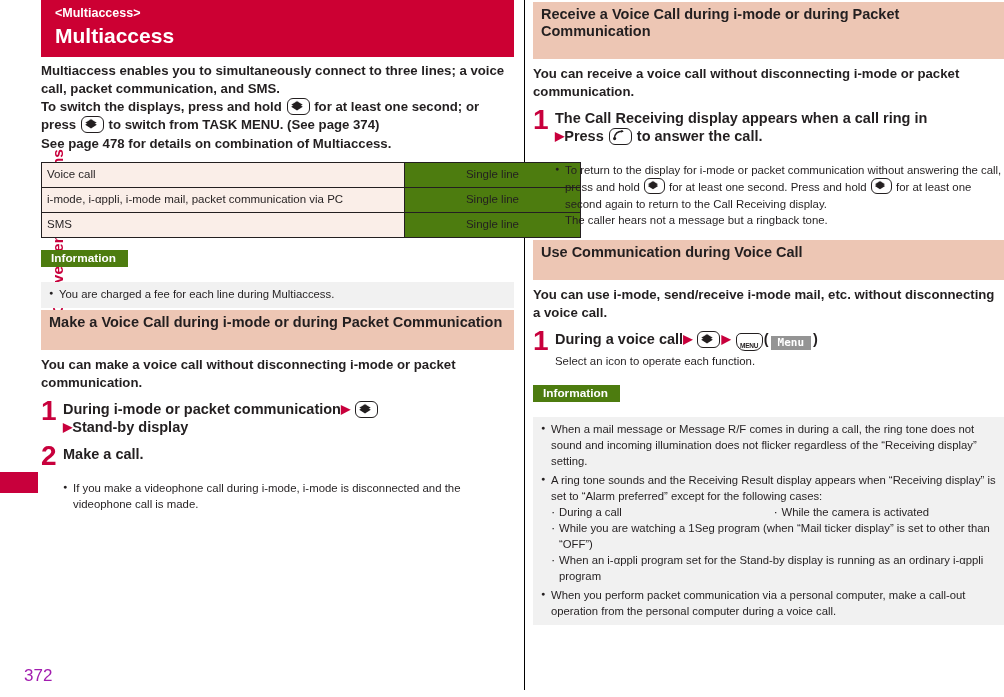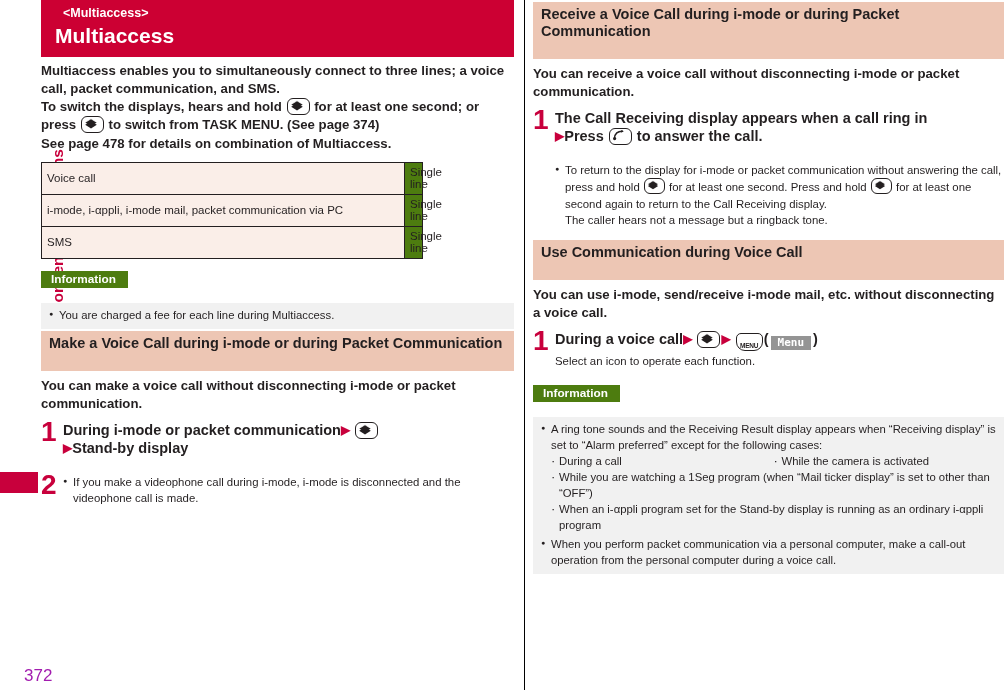--- a/index.html
+++ b/index.html
@@ -42,21 +42,21 @@
     position:absolute;left:524px;top:0;width:1px;height:690px;
     background:#000;
   }
 
   
   .title-banner{
     background:#cc0033;color:#fff;
     padding:6px 0 9px 14px;
     width:100%;box-sizing:border-box;
   }
-  .title-kicker{font-size:12.5px;font-weight:bold;line-height:1.25;margin-left:8px;}
+  .title-kicker{font-size:12.5px;font-weight:bold;line-height:1.25;}
   .title-main{font-size:21px;font-weight:bold;line-height:1.2;margin-top:1px;}
 
   
   .sec-header{
     background:#edc6b4;
     font-weight:bold;font-size:14.5px;line-height:1.17;
     padding:4px 6px 19px 8px;
     box-sizing:border-box;
     margin-top:2px;
   }
@@ -68,21 +68,21 @@
   }
 
   
   .intro{
     font-weight:bold;font-size:13.2px;line-height:1.38;
     margin:5px 0 0 0;
   }
 
   
   table.spec{
-    border-collapse:collapse;width:382px;margin-top:9px;
+    border-collapse:collapse;width:540px;margin-top:9px;
     table-layout:fixed;
   }
   table.spec td{
     border:1px solid #231f20;
     font-size:11.5px;
     padding:3px 5px 4px 5px;
     height:17px;
   }
   td.c-name{background:#faeee8;width:352px;}
   td.c-val{background:#4d7c0f;text-align:center;}
@@ -177,21 +177,21 @@
 
 <div id="col-left">
 
   <div class="title-banner">
     <div class="title-kicker">&lt;Multiaccess&gt;</div>
     <div class="title-main">Multiaccess</div>
   </div>
 
   <div class="intro">
     <span>Multiaccess enables you to simultaneously connect to three lines; a voice call, packet communication, and SMS.</span><br>
-    <span>To switch the displays, hears and hold</span>
+    <span>To switch the displays, press and hold</span>
     <span class="key">
       <svg width="18" height="12" viewBox="0 0 18 12">
           <path d="M3.2 7.8 L9 4.2 L14.8 7.8 L9 11.4 Z" fill="#231f20"></path>
           <path d="M3.2 5.4 L9 1.8 L14.8 5.4 L9 9.0 Z" fill="#231f20"></path>
           <path d="M3.2 5.4 L9 1.8 L14.8 5.4" fill="none" stroke="#fff" stroke-width="0.7"></path>
         </svg>
     </span>
     <span>for at least one second; or press</span>
     <span class="key">
       <svg width="18" height="12" viewBox="0 0 18 12">
@@ -241,20 +241,21 @@
             <path d="M3.2 5.4 L9 1.8 L14.8 5.4 L9 9.0 Z" fill="#231f20"></path>
             <path d="M3.2 5.4 L9 1.8 L14.8 5.4" fill="none" stroke="#fff" stroke-width="0.7"></path>
           </svg>
       </span><br>
       <span class="arw">▶</span><span>Stand-by display</span>
     </span>
   </div>
 
   <div class="step">
     <span class="step-num">2</span>
+    <span class="step-title">Make a call.</span>
     <div class="step-bullet">
       <span>If you make a videophone call during i-mode, i-mode is disconnected and the videophone call is made.</span><br>
     </div>
   </div>
 
 </div>
 
 <div id="col-right">
 
   <div class="sec-header">Receive a Voice Call during i-mode or during Packet Communication</div>
@@ -311,20 +312,21 @@
           </svg>
       </span><span class="arw">▶</span>
       <span class="key-menu"><span>MENU</span></span><span>(</span><span class="softkey">Menu</span><span>)</span>
     </span>
     <div class="step-sub">Select an icon to operate each function.</div>
   </div>
 
   <div class="info-wrap" style="margin-top:14px;">
     <div class="info-tag">Information</div>
     <div class="info-body">
+      <div class="info-li">When a mail message or Message R/F comes in during a call, the ring tone does not sound and incoming illumination does not flicker regardless of the “Receiving display” setting.</div>
       <div class="info-li">
         <span>A ring tone sounds and the Receiving Result display appears when “Receiving display” is set to “Alarm preferred” except for the following cases:</span>
         <div class="two-col-subs">
           <div class="sub-li">During a call</div>
           <div class="sub-li">While the camera is activated</div>
         </div>
         <div class="sub-li">While you are watching a 1Seg program (when “Mail ticker display” is set to other than “OFF”)</div>
         <div class="sub-li">When an i-αppli program set for the Stand-by display is running as an ordinary i-αppli program</div>
       </div>
       <div class="info-li">When you perform packet communication via a personal computer, make a call-out operation from the personal computer during a voice call.</div>

